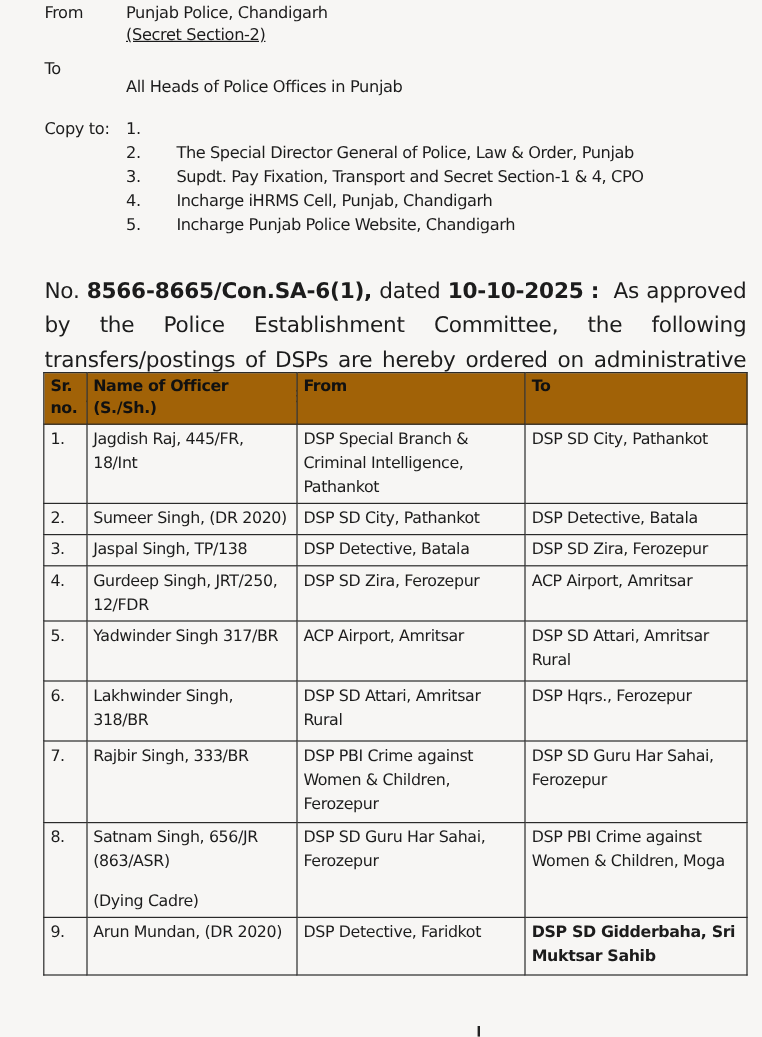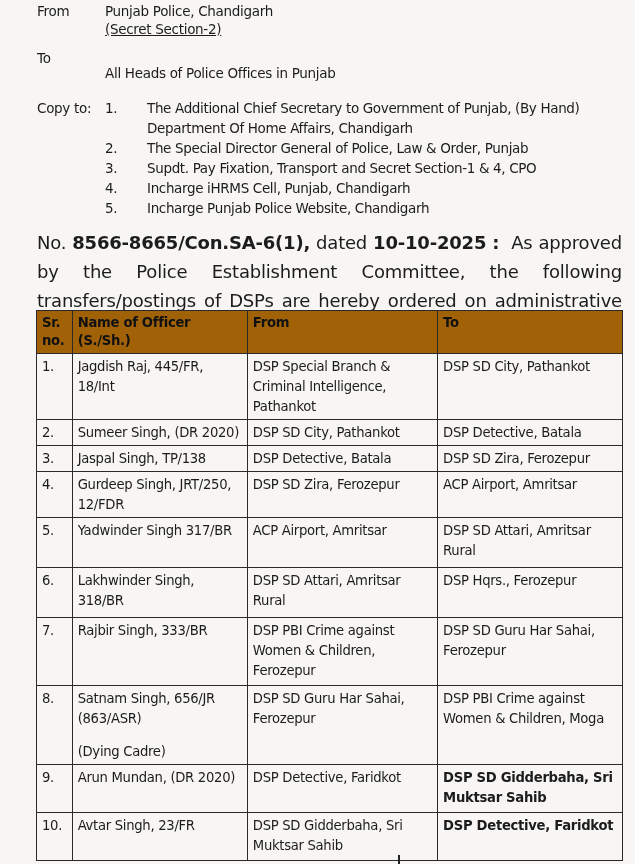--- a/index.html
+++ b/index.html
@@ -62,24 +62,20 @@
   <span class="abs lbl from-line1">Punjab Police, Chandigarh</span>
   <span class="abs lbl from-line2">(Secret Section-2)</span>
 
   <span class="abs lbl to-label">To</span>
   <span class="abs lbl to-line">All Heads of Police Offices in Punjab</span>
 
   <span class="abs lbl copy-label">Copy to:</span>
   <div class="copy-list">
     <div class="copy-item">
       <span class="copy-num">1.</span>
-      <span class="copy-text">
-        <span>The Additional Chief Secretary to Government of Punjab, (By Hand)</span><br>
-        <span>Department Of Home Affairs, Chandigarh</span>
-      </span>
     </div>
     <div class="copy-item">
       <span class="copy-num">2.</span>
       <span class="copy-text">The Special Director General of Police, Law &amp; Order, Punjab</span>
     </div>
     <div class="copy-item">
       <span class="copy-num">3.</span>
       <span class="copy-text">Supdt. Pay Fixation, Transport and Secret Section-1 &amp; 4, CPO</span>
     </div>
     <div class="copy-item">
@@ -164,23 +160,17 @@
         <td><span>Satnam Singh, 656/JR</span><br><span>(863/ASR)</span><span class="sub">(Dying Cadre)</span></td>
         <td><span>DSP SD Guru Har Sahai,</span><br><span>Ferozepur</span></td>
         <td><span>DSP PBI Crime against</span><br><span>Women &amp; Children, Moga</span></td>
       </tr>
       <tr style="height:48px">
         <td>9.</td>
         <td><span>Arun Mundan, (DR 2020)</span></td>
         <td><span>DSP Detective, Faridkot</span></td>
         <td class="to-bold"><span>DSP SD Gidderbaha, Sri</span><br><span>Muktsar Sahib</span></td>
       </tr>
-      <tr style="height:48px">
-        <td>10.</td>
-        <td><span>Avtar Singh, 23/FR</span></td>
-        <td><span>DSP SD Gidderbaha, Sri</span><br><span>Muktsar Sahib</span></td>
-        <td class="to-bold"><span>DSP Detective, Faridkot</span></td>
-      </tr>
     </tbody>
   </table>
 
   <div class="speck"></div>
 </div>
 
 </body></html>

